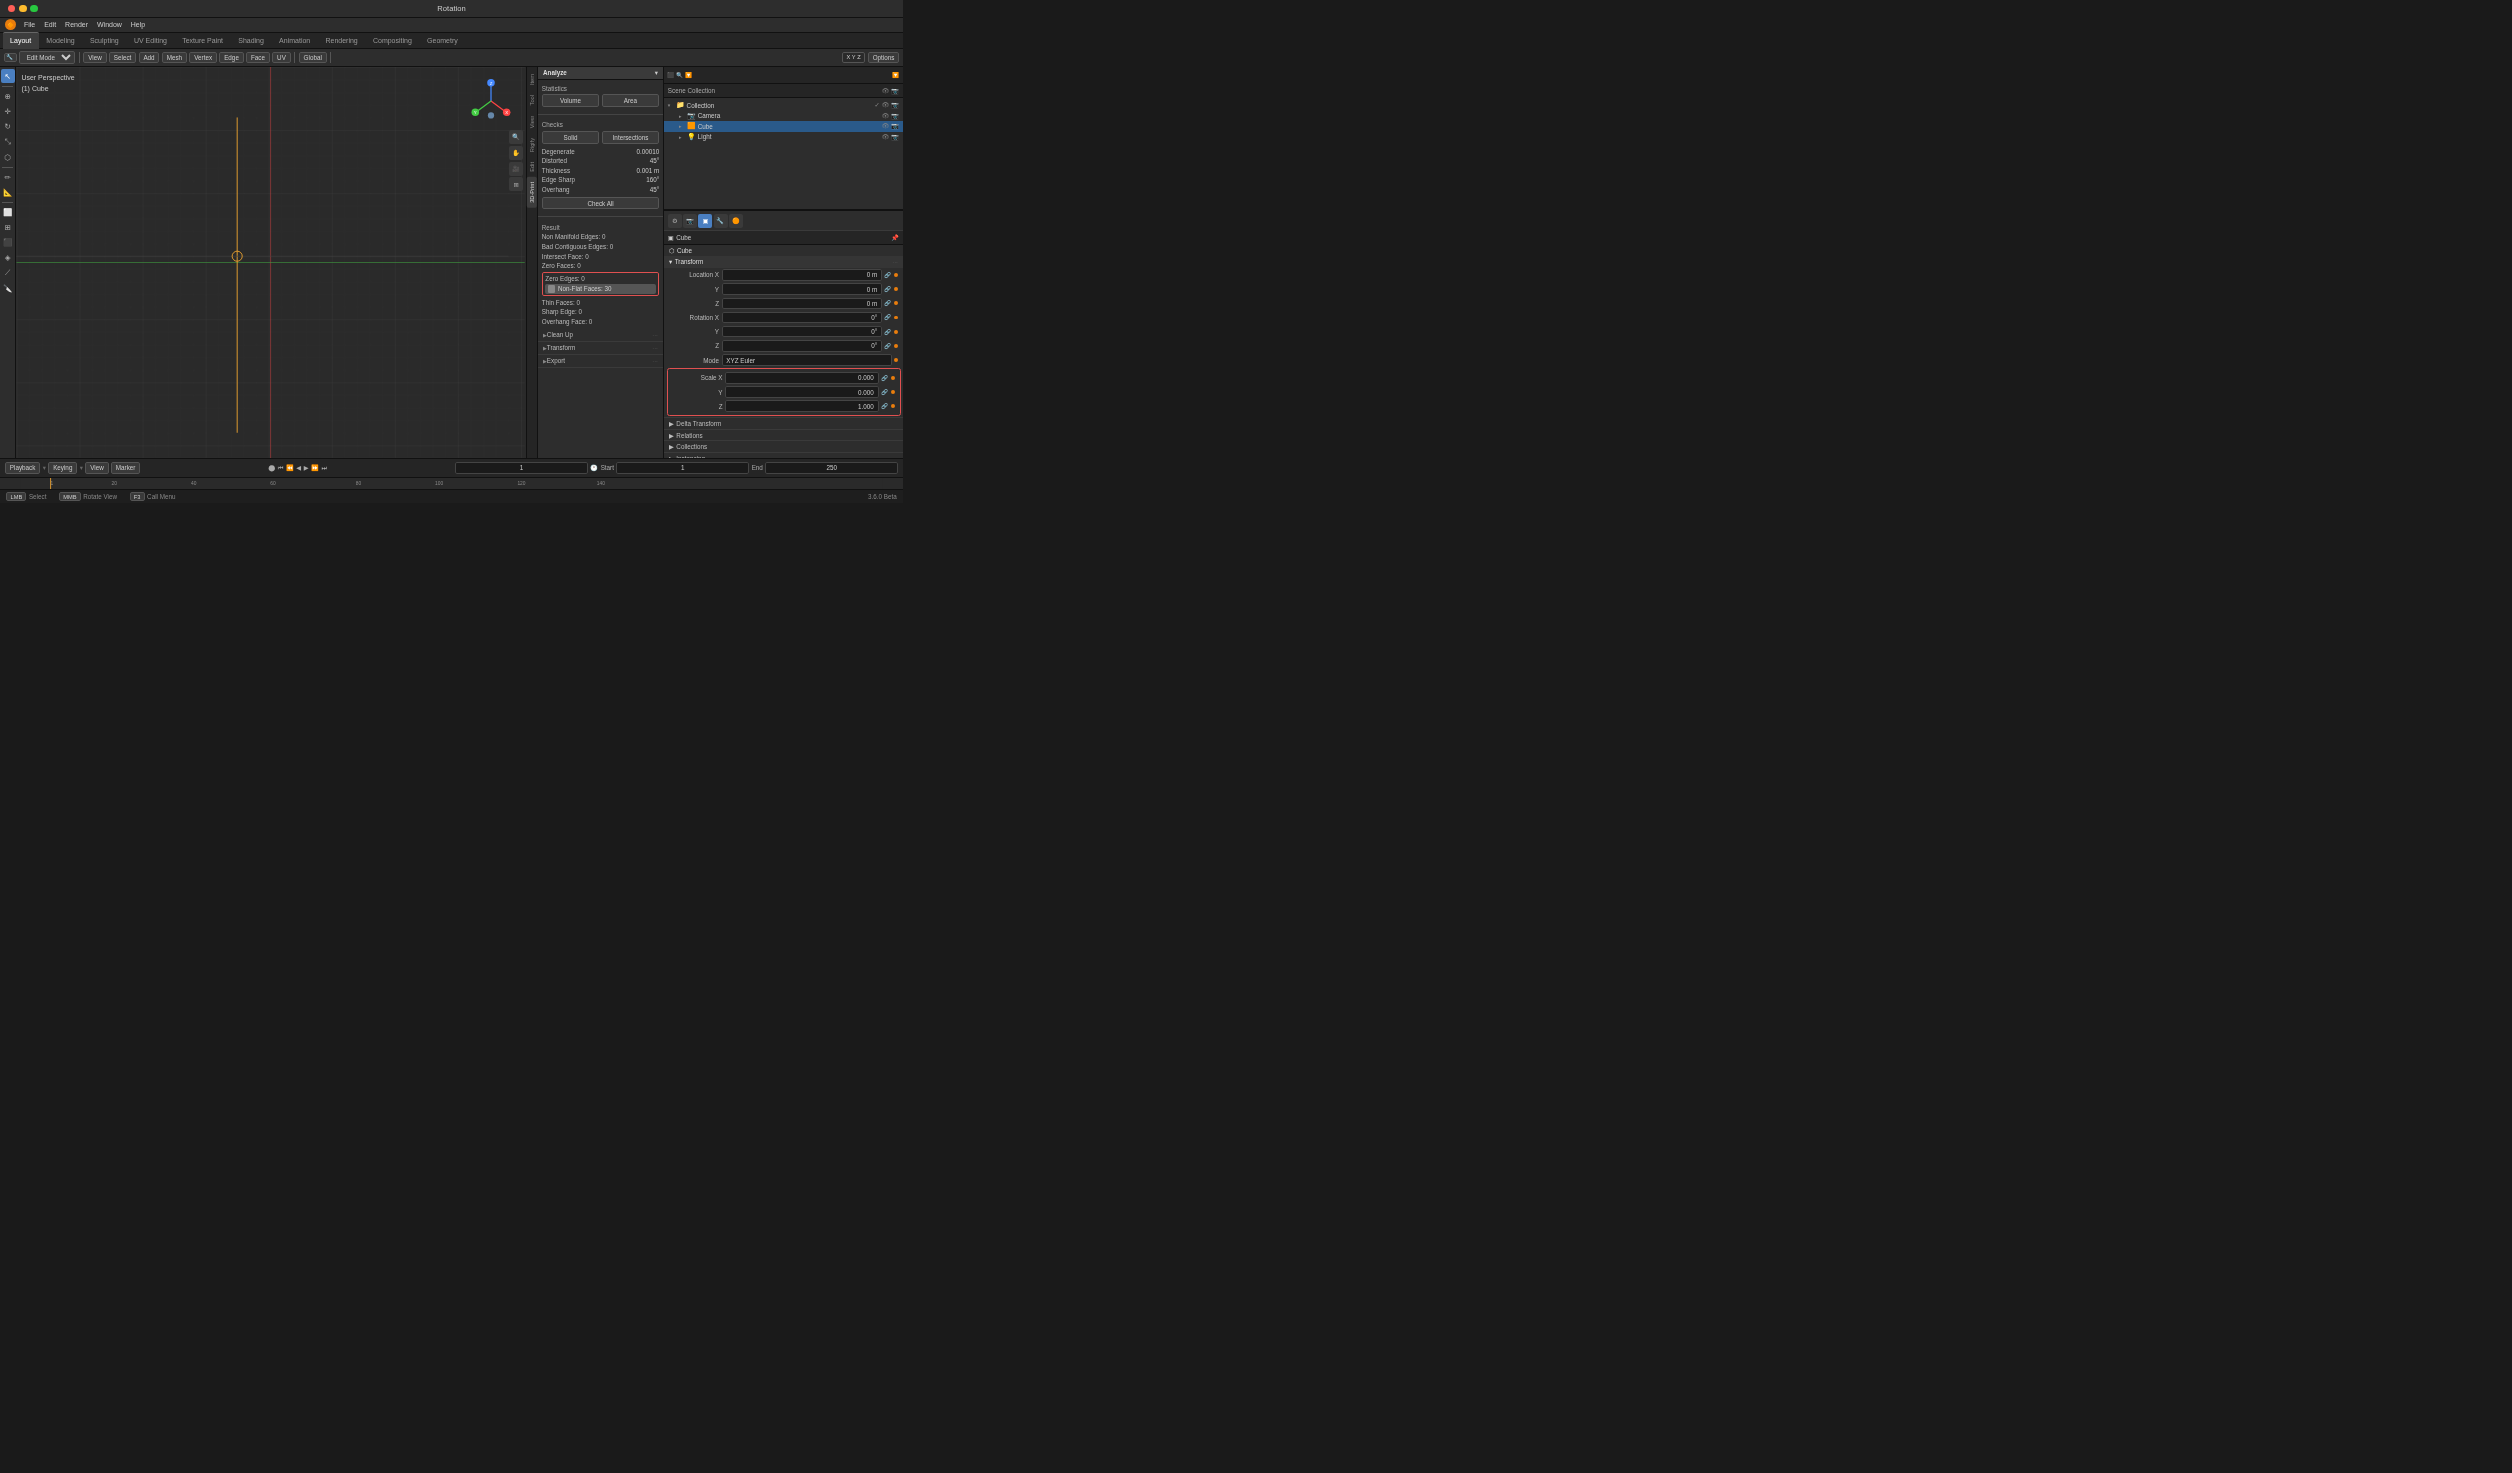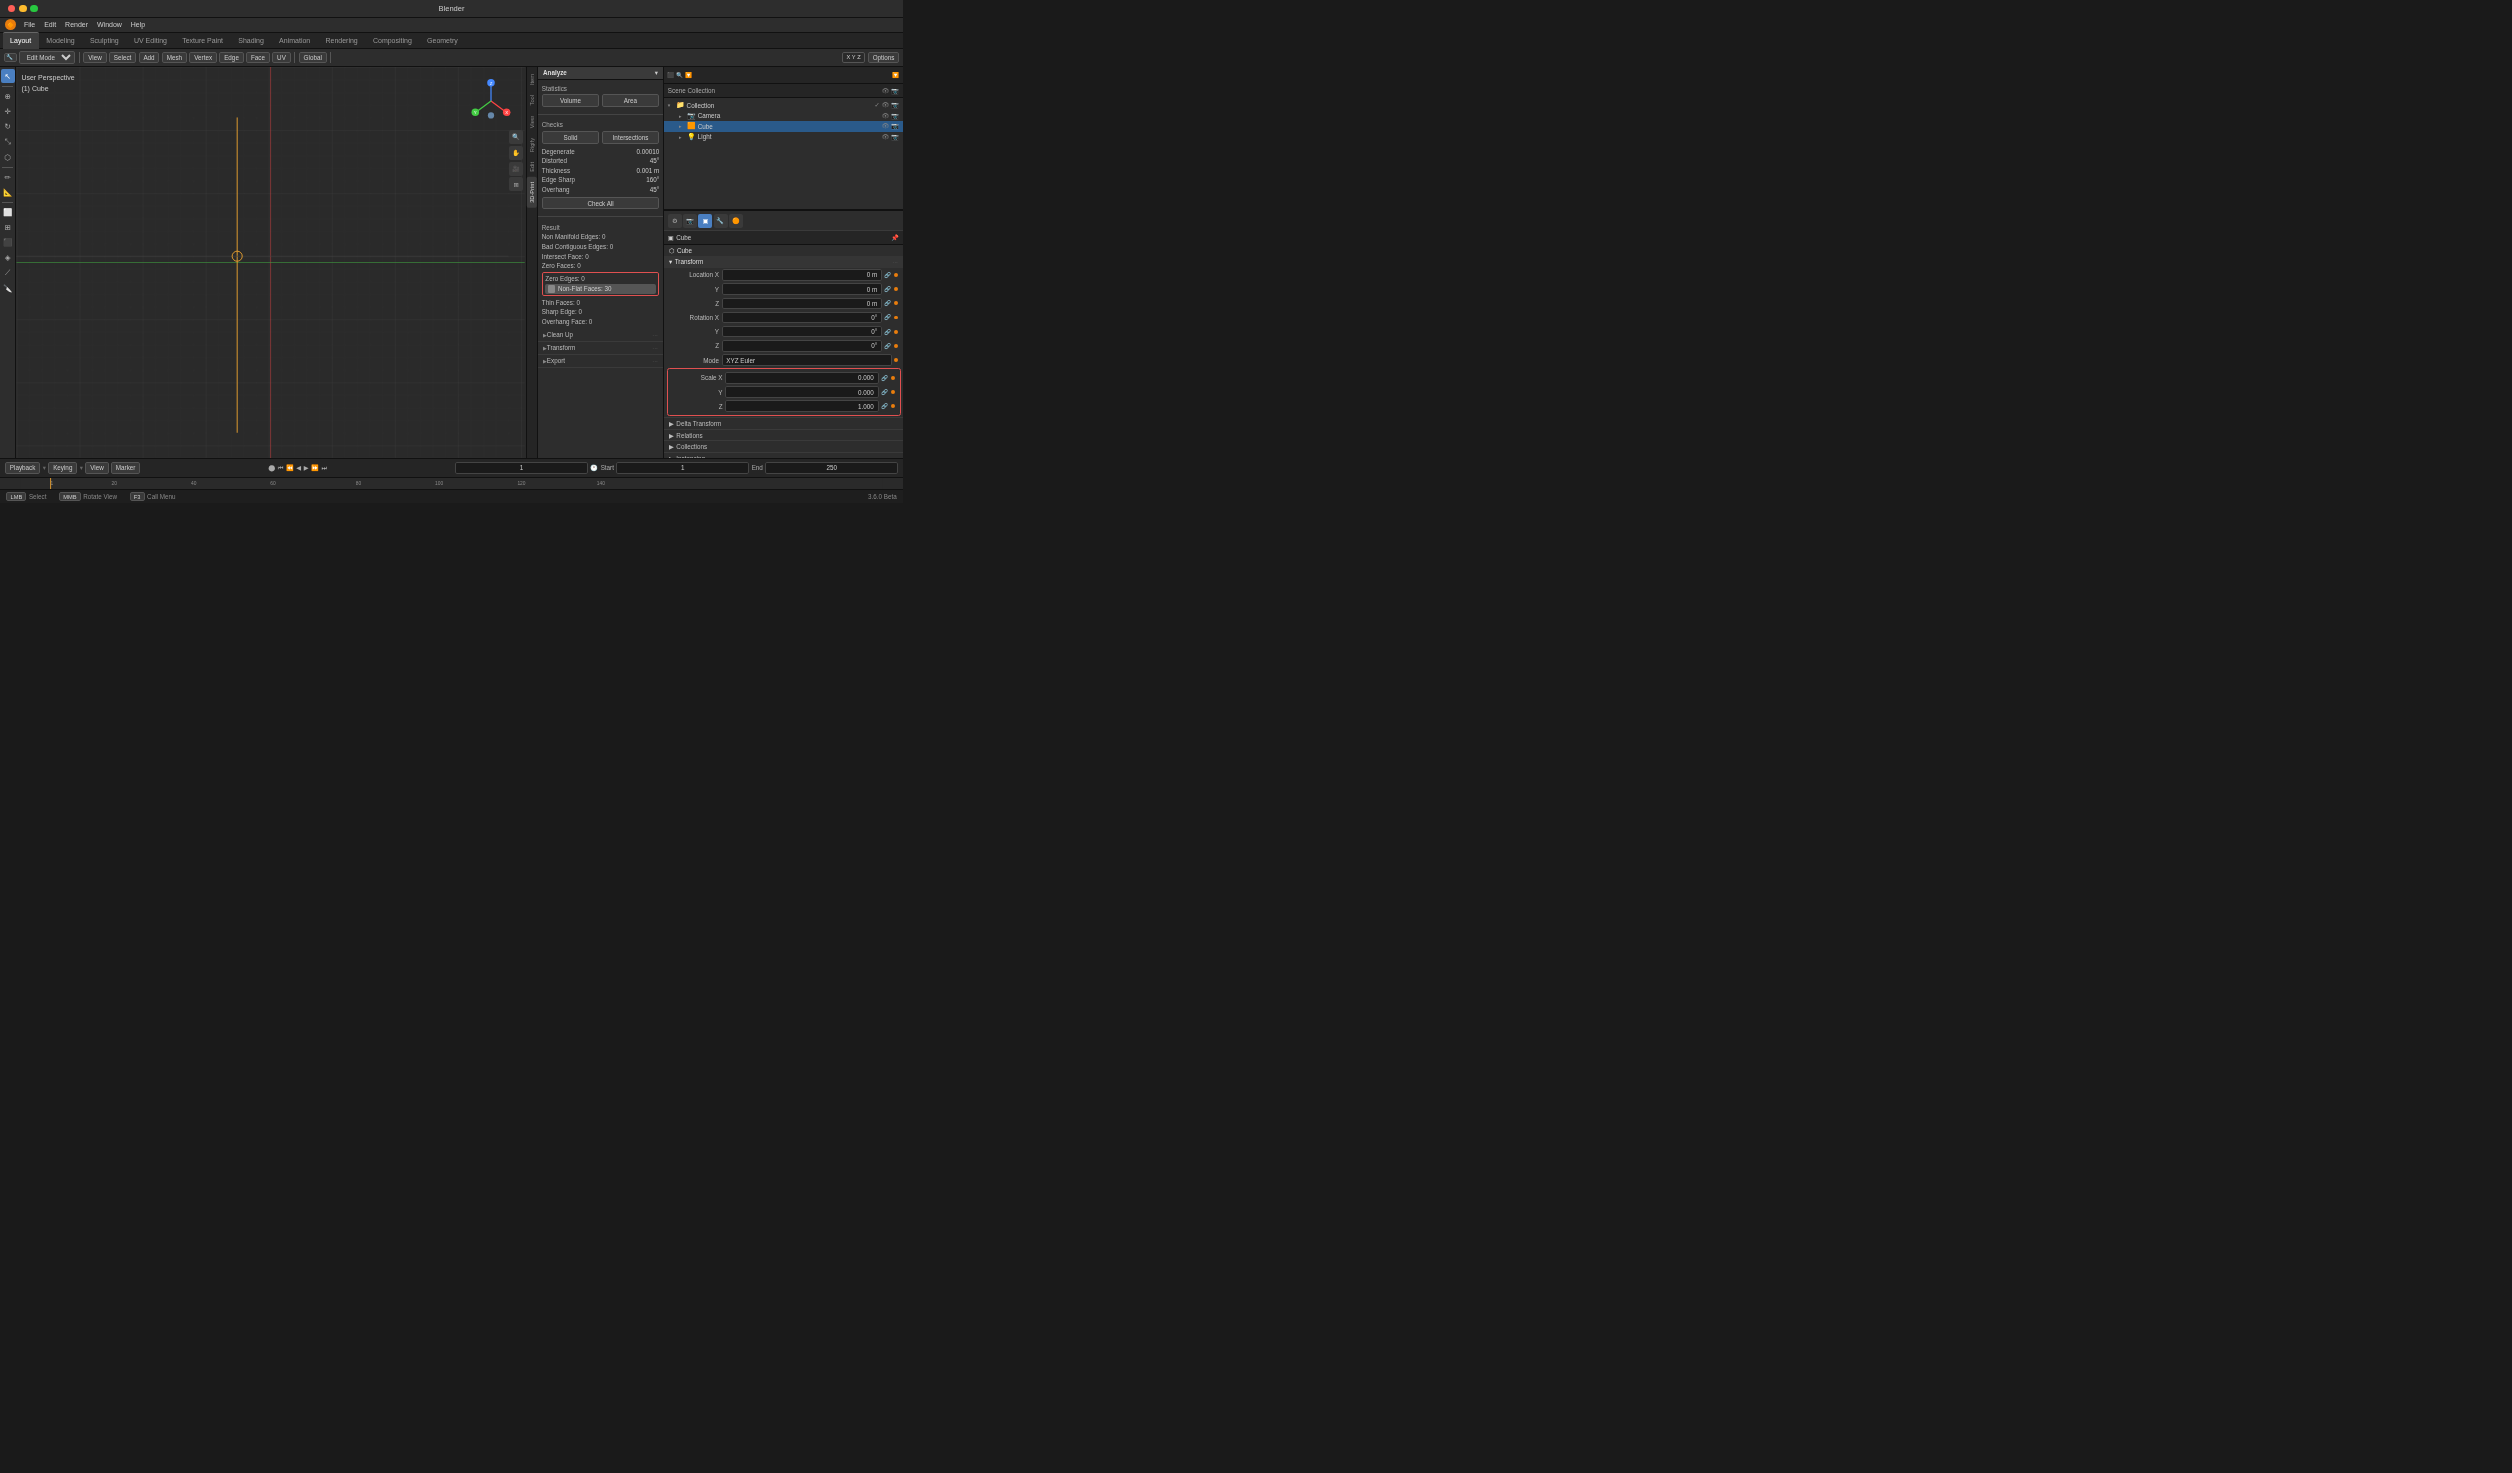--- a/index.html
+++ b/index.html
@@ -515,21 +515,21 @@
   </style>
 </head>
 <body>
 
 <div class="titlebar">
   <div class="titlebar-buttons">
     <span class="tb-btn tb-close"></span>
     <span class="tb-btn tb-min"></span>
     <span class="tb-btn tb-max"></span>
   </div>
-  <span class="titlebar-title">Blender</span>
+  <span class="titlebar-title">Rotation</span>
 </div>
 
 <div class="menubar">
   <div class="menu-logo">🔶</div>
   <span class="menu-item">File</span>
   <span class="menu-item">Edit</span>
   <span class="menu-item">Render</span>
   <span class="menu-item">Window</span>
   <span class="menu-item">Help</span>
 </div>

